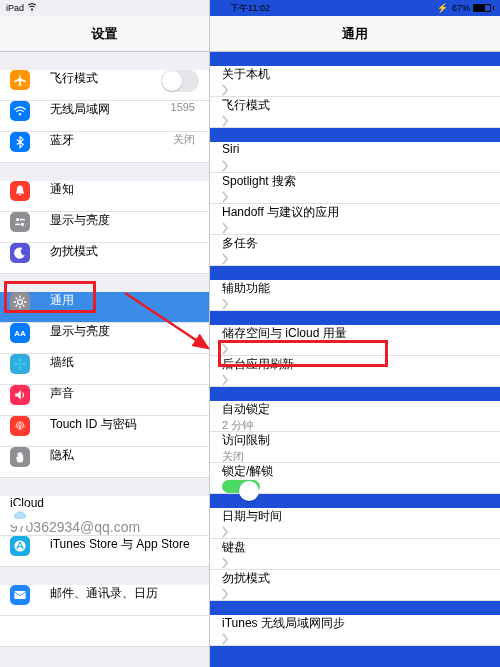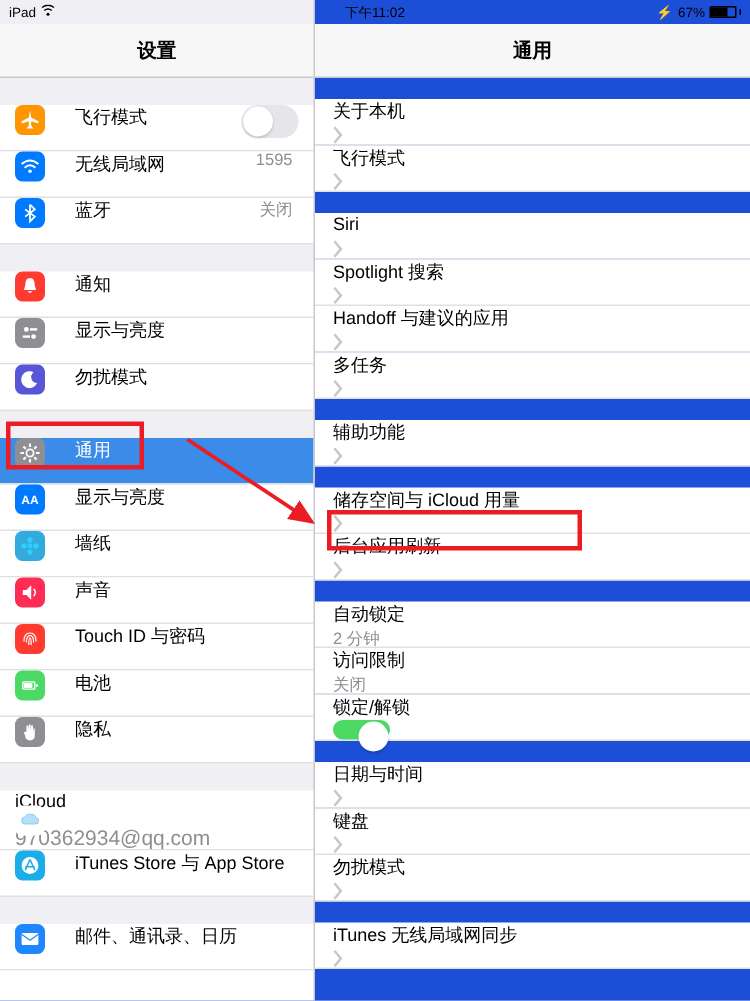--- a/index.html
+++ b/index.html
@@ -153,30 +153,20 @@
       </div>
       <div class="row">
         <span class="row-icon" style="background:#ff3b30">
           <svg viewBox="0 0 20 20">
             <path d="M5 12 Q5 5 10 5 Q15 5 15 12 M7 13 Q7 7 10 7 Q13 7 13 13 M9 15 Q9 9 10 9 Q11 9 11 15" stroke="#fff" stroke-width="1" fill="none"></path>
           </svg>
         </span>
         <span class="row-label">Touch ID 与密码</span>
       </div>
       <div class="row">
-        <span class="row-icon" style="background:#4cd964">
-          <svg viewBox="0 0 20 20">
-            <rect x="4" y="7" width="10" height="6" rx="1" fill="none" stroke="#fff" stroke-width="1.2"></rect>
-            <rect x="15" y="9" width="1.5" height="2" fill="#fff"></rect>
-            <rect x="5" y="8" width="7" height="4" fill="#fff"></rect>
-          </svg>
-        </span>
-        <span class="row-label">电池</span>
-      </div>
-      <div class="row">
         <span class="row-icon" style="background:#8e8e93">
           <svg viewBox="0 0 20 20">
             <path d="M7 10 L7 5 Q8 4 8.5 5 L8.5 9 L9 4 Q10 3 10.5 4 L10.5 9 L11 4.5 Q12 4 12.5 5 L12.5 10 L13 7 Q14 6.5 14 8 L14 13 Q14 17 10 17 Q6 17 6 13 L5 11 Q5 9.5 7 10 Z" fill="#fff"></path>
           </svg>
         </span>
         <span class="row-label">隐私</span>
       </div>
       <div class="group-gap"></div>
       <div class="row icloud-row">
         <span class="row-icon" style="background:#fff">

